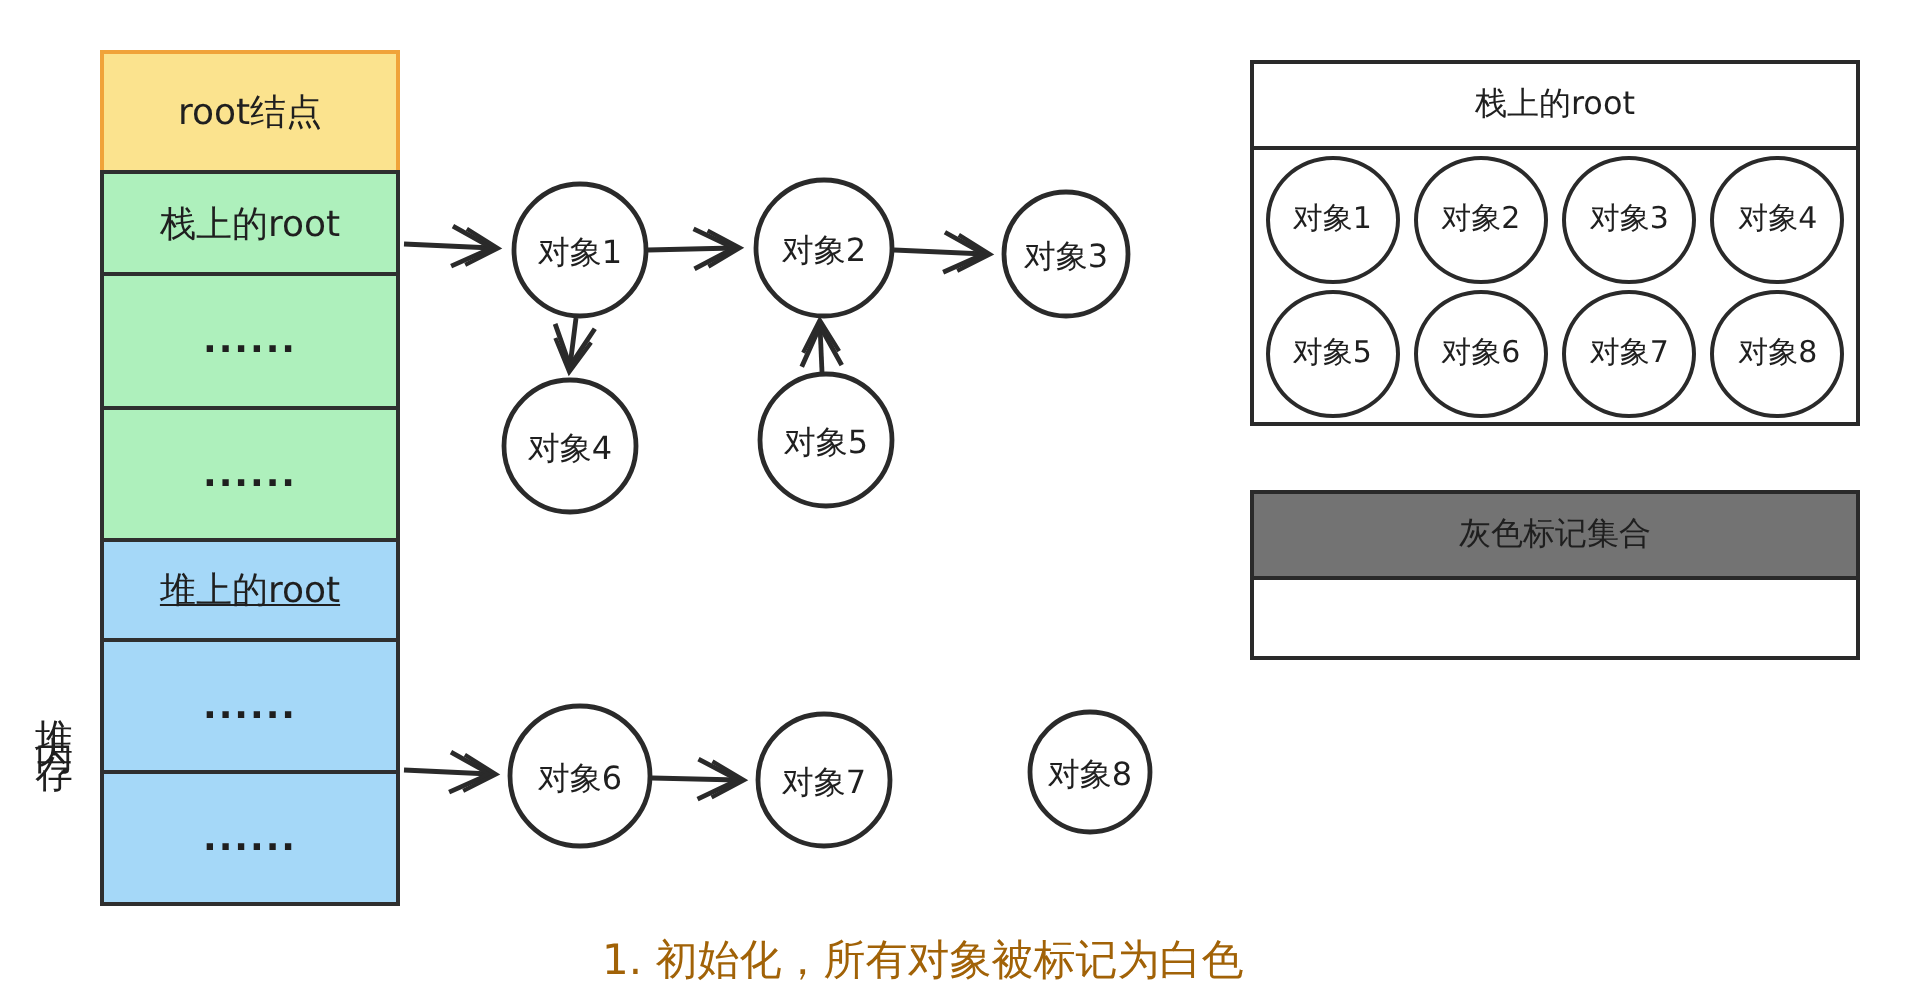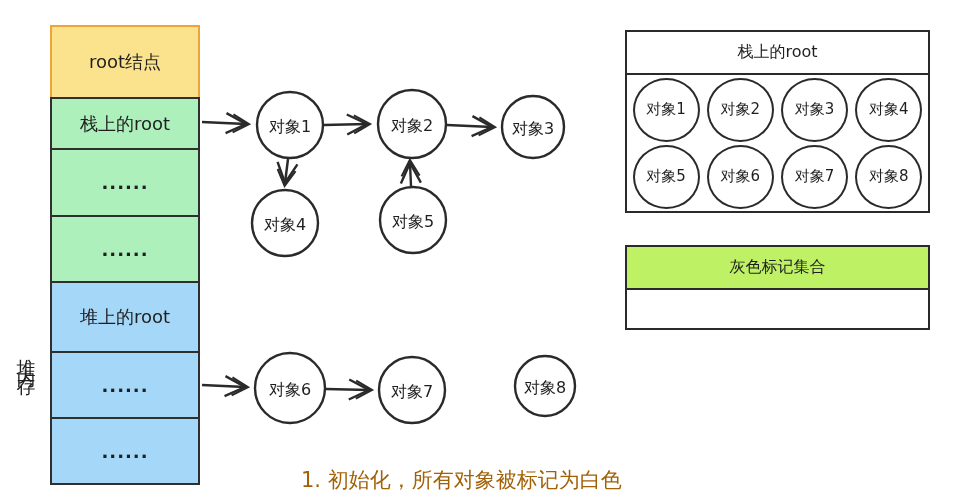--- a/index.html
+++ b/index.html
@@ -15,24 +15,24 @@
   }
   .mem-label.stack{top:162px;}
   .mem-label.heap{top:344px;}
   
   .stack{position:absolute;left:50px;top:25px;width:150px;}
   .seg{
     box-sizing:border-box;width:150px;display:flex;align-items:center;justify-content:center;
     font-size:18px;border:2px solid #2f2f2f;
   }
   .seg + .seg{margin-top:-2px;}
-  .seg.root{height:74px;background:#fbe38e;border-color:#f0a33a;justify-content:center;}
+  .seg.root{height:62px;background:#fbe38e;border-color:#f0a33a;justify-content:center;}
   .seg.green{background:#aef0bc;}
   .seg.blue{background:#a5d8f8;}
-  .seg.h67{height:53px;} .seg.h69{height:69px;} .seg.h68{height:68px;} .seg.h66{height:72px;}
+  .seg.h67{height:53px;} .seg.h69{height:69px;} .seg.h68{height:68px;} .seg.h66{height:52px;text-decoration:underline;}
   .seg .dots{font-weight:bold;letter-spacing:1px;}
   
   .graph-svg{position:absolute;left:0;top:0;}
   .graph-svg line{stroke:#2a2a2a;stroke-width:2.4;}
   .graph-svg circle.node{fill:#ffffff;stroke:#2a2a2a;stroke-width:2.4;}
   .graph-svg text{font-size:16px;fill:#1f1f1f;text-anchor:middle;dominant-baseline:central;
     font-family:"DejaVu Sans","Liberation Sans",sans-serif;}
   
   .panel{position:absolute;left:625px;width:305px;box-sizing:border-box;border:2px solid #2a2a2a;background:#fff;}
   .panel .hdr{
@@ -43,21 +43,21 @@
   .panel.white-set .hdr{height:43px;background:#ffffff;}
   .panel.white-set .body{
     height:134px;display:grid;grid-template-columns:repeat(4,1fr);
     place-items:center;padding:1px 2px;
   }
   .obj-chip{
     box-sizing:border-box;width:67px;height:64px;border:2.5px solid #2a2a2a;border-radius:50%;
     display:flex;align-items:center;justify-content:center;font-size:15px;background:#fff;
   }
   .panel.gray-set{top:245px;height:85px;}
-  .panel.gray-set .hdr{height:43px;background:#bef264;}
+  .panel.gray-set .hdr{height:43px;background:#737373;}
   .panel.gray-set .body{height:38px;background:#ffffff;}
   .panel.black-set{top:361px;height:84px;}
   .panel.black-set .hdr{height:45px;background:#1b1b1b;color:#ffffff;font-weight:bold;}
   .panel.black-set .body{height:35px;background:#ffffff;}
   
   .caption{position:absolute;left:301px;top:466px;font-size:21px;color:#a16207;}
 </style>
 </head>
 <body>
 

